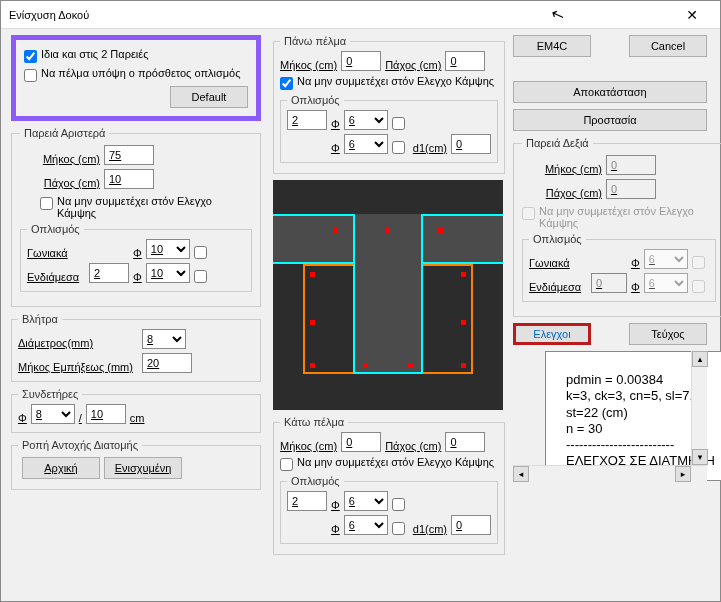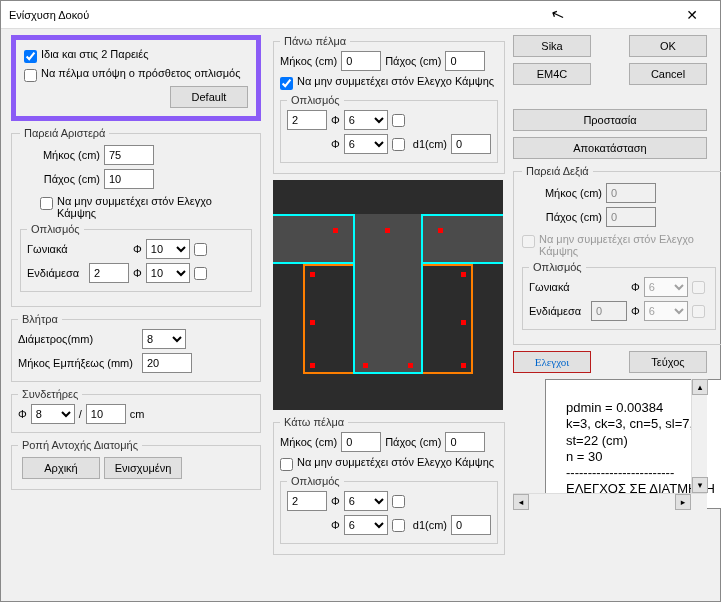--- a/index.html
+++ b/index.html
@@ -7,21 +7,21 @@
   .window { width: 721px; height: 602px; border: 1px solid #888; background: #f0f0f0; position: relative; }
   .titlebar { height: 28px; background: #fff; border-bottom: 1px solid #ddd; display: flex; align-items: center; padding: 0 8px; }
   .titlebar .title { flex: 1; }
   .close { width: 40px; text-align: center; cursor: pointer; font-size: 14px; }
   .content { position: absolute; top: 28px; left: 0; right: 0; bottom: 0; padding: 8px; }
   fieldset { border: 1px solid #ccc; margin: 0 0 6px 0; padding: 6px 8px 8px 8px; }
   fieldset.fs-tight { padding: 4px 6px 4px 6px; }
   legend { padding: 0 4px; color: #333; }
   .btn { background: #e1e1e1; border: 1px solid #adadad; height: 22px; display: inline-flex; align-items: center; justify-content: center; cursor: pointer; padding: 0 8px; }
   .btn.wide { width: 78px; }
-  .row { display: flex; align-items: center; margin-bottom: 4px; gap: 4px; }
+  .row { display: flex; align-items: flex-end; margin-bottom: 4px; gap: 4px; text-decoration: underline; }
   .lbl { display: inline-block; }
   input[type="text"] { border: 1px solid #888; height: 20px; padding: 0 4px; background: #fff; }
   input[type="text"].w40 { width: 40px; }
   input[type="text"].w50 { width: 50px; }
   input[type="text"][disabled] { background: #f0f0f0; color: #888; }
   select { border: 1px solid #888; height: 20px; background: #fff; }
   select.w40 { width: 44px; }
   input[type="checkbox"] { width: 13px; height: 13px; margin: 0 4px 0 0; vertical-align: middle; }
   .col-left { position: absolute; left: 10px; top: 6px; width: 250px; }
   .col-mid { position: absolute; left: 272px; top: 6px; width: 184px; }
@@ -211,33 +211,29 @@
             <input type="checkbox" style="">
             <span>d1(cm)</span>
             <input type="text" class="w40" value="0" style="">
           </div>
         </fieldset>
       </fieldset>
     </div>
 
     <div class="col-right">
       <div class="btnrow">
-        <span class="btn wide">Sika</span>
-        <span class="btn wide" style="margin-left:auto;">OK</span>
-      </div>
-      <div class="btnrow">
         <span class="btn wide">EM4C</span>
         <span class="btn wide" style="margin-left:auto;">Cancel</span>
       </div>
       <div style="height:18px;"></div>
       <div class="btnrow">
+          <span class="btn" style="width:100%;">Αποκατάσταση</span>
+        </div>
+      <div class="btnrow">
           <span class="btn" style="width:100%;">Προστασία</span>
-        </div>
-      <div class="btnrow">
-          <span class="btn" style="width:100%;">Αποκατάσταση</span>
         </div>
 
       <fieldset style="margin-top:6px;">
         <legend>Παρειά Δεξιά</legend>
         <div class="row">
             <span class="lbl" style="width:80px; text-align:right;">Μήκος (cm)</span>
             <input type="text" class="w50" disabled="" value="0" style="">
           </div>
         <div class="row">
             <span class="lbl" style="width:80px; text-align:right;">Πάχος (cm)</span>
@@ -260,21 +256,21 @@
             <span class="lbl" style="width:58px;">Ενδιάμεσα</span>
             <input type="text" class="w40" style="width: 36px;" disabled="" value="0">
             <span>Φ</span>
             <select class="w40" disabled=""><option>6</option></select>
             <input type="checkbox" disabled="" style="">
           </div>
         </fieldset>
       </fieldset>
 
       <div class="btnrow" style="margin-top:6px;">
-        <span class="btn wide" style="border:1px solid #b91c1c; color:#0066cc;font-family:Liberation Serif, serif;">Ελεγχοι</span>
+        <span class="btn wide" style="border:3px solid #b91c1c; color:#0066cc;">Ελεγχοι</span>
         <span class="btn wide" style="margin-left:auto;">Τεύχος</span>
       </div>
 
       <div class="logwrap">
         <div class="logbox">pdmin = 0.00384
 k=3, ck=3, cn=5, sl=7, st=22 (cm)
 n = 30
 -------------------------
 ΕΛΕΓΧΟΣ ΣΕ ΔΙΑΤΜΗΣΗ
 Vrd_r = 2.584 kN

